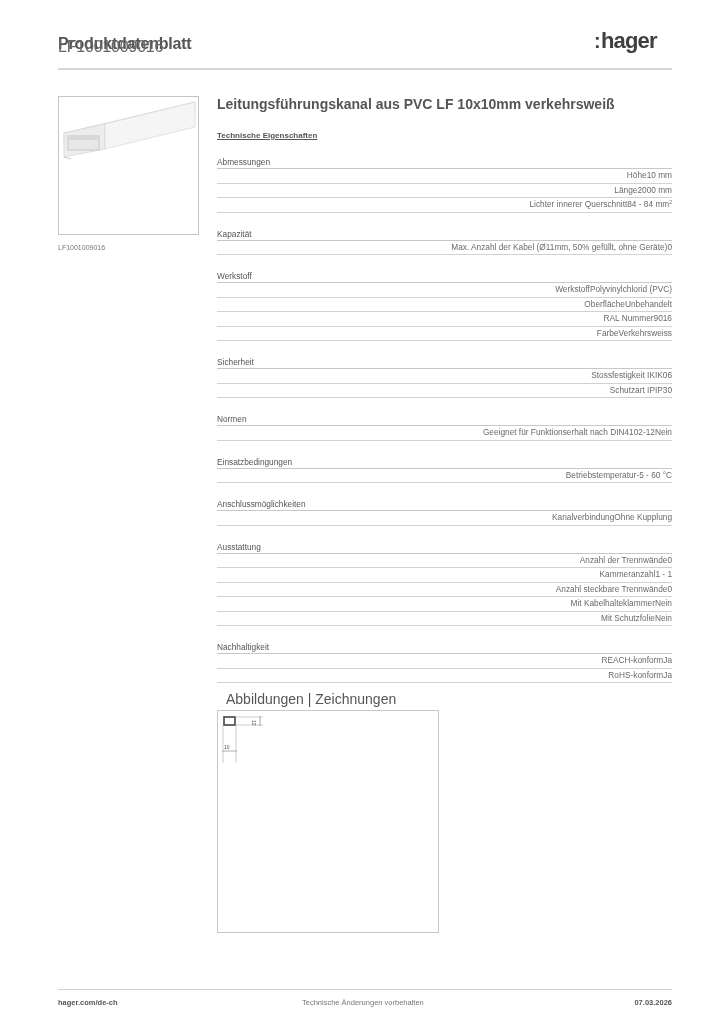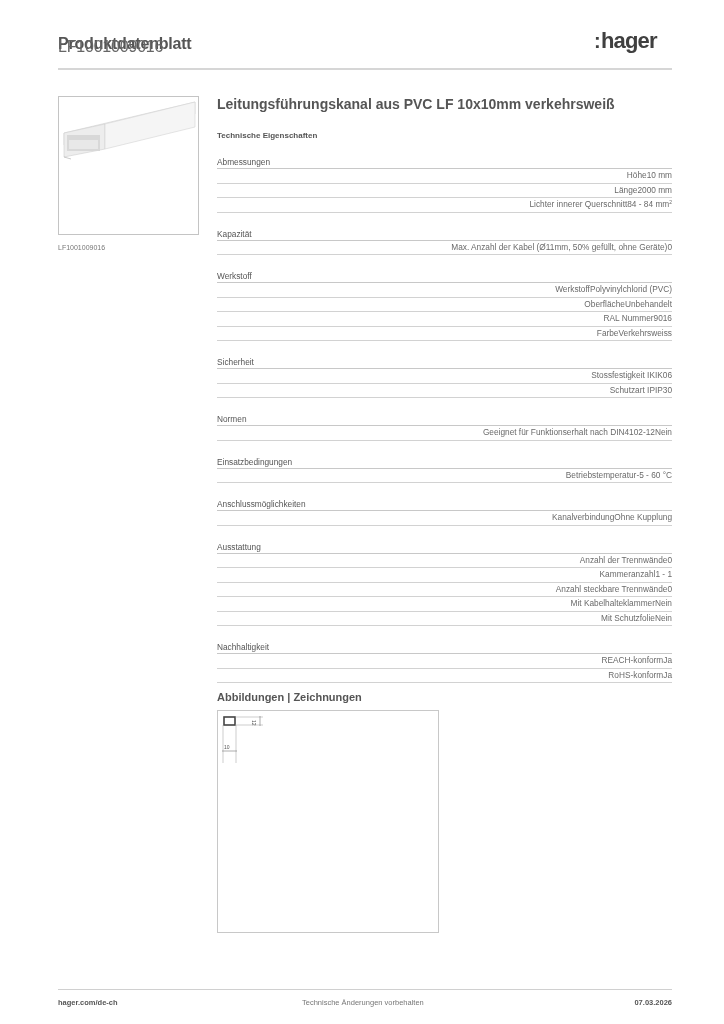--- a/index.html
+++ b/index.html
@@ -8,28 +8,28 @@
   .hdr-code { position:absolute; left:58px; top:38px; font-size:16px; color:#666; letter-spacing:-0.2px; }
   .logo { position:absolute; left:594px; top:28px; font-size:22px; font-weight:bold; color:#404040; letter-spacing:-0.8px; }
   .logo .colon { font-size:20px; margin-right:1px; }
   .hdr-rule { position:absolute; left:58px; top:68px; width:614px; height:2px; background:#d6d6d6; }
 
   .photo-box { position:absolute; left:58px; top:96px; width:141px; height:139px; border:1px solid #c4c4c4; box-sizing:border-box; background:#fff; }
   .photo-caption { position:absolute; left:58px; top:244px; font-size:7px; color:#777; }
 
   .content { position:absolute; left:217px; top:96px; width:455px; }
   .product-title { font-size:14px; font-weight:bold; color:#555; height:10px; }
-  .tech-title { font-size:8px; font-weight:bold; color:#555; margin-top:25px; height:10px; }
+  .tech-title { font-size:8px; font-weight:bold; color:#555; margin-top:25px; height:10px;text-decoration:underline; }
   .group { margin-top:16px; }
   .group:first-of-type { margin-top:16px; }
   .group-head { font-size:8.3px; font-weight:normal; color:#555; height:10px; line-height:10px; border-bottom:1px solid #c8c8c8; padding-bottom:1px; }
   .row { display:flex; justify-content:flex-end; font-size:8.3px; color:#6a6a6a; height:13.5px; line-height:13px; border-bottom:1px solid #d2d2d2; }
   .row sup { font-size:5px; vertical-align:top; line-height:8px; }
 
-  .draw-title { position:absolute; left:217px; top:691px; font-size:11px; font-weight:bold; color:#555; }
+  .draw-title { position:absolute; left:226px; top:691px; font-size:14px; font-weight:normal; color:#555; }
   .draw-box { position:absolute; left:217px; top:710px; width:222px; height:223px; border:1px solid #c8c8c8; box-sizing:border-box; background:#fff; }
 
   .foot-rule { position:absolute; left:58px; top:989px; width:614px; height:1px; background:#d0d0d0; }
   .foot-left { position:absolute; left:58px; top:998px; font-size:7.5px; font-weight:bold; color:#555; }
   .foot-mid { position:absolute; left:302px; top:998px; font-size:7.5px; color:#777; }
   .foot-right { position:absolute; right:52px; top:998px; font-size:7.5px; font-weight:bold; color:#555; }
 </style>
 </head>
 <body>
 

